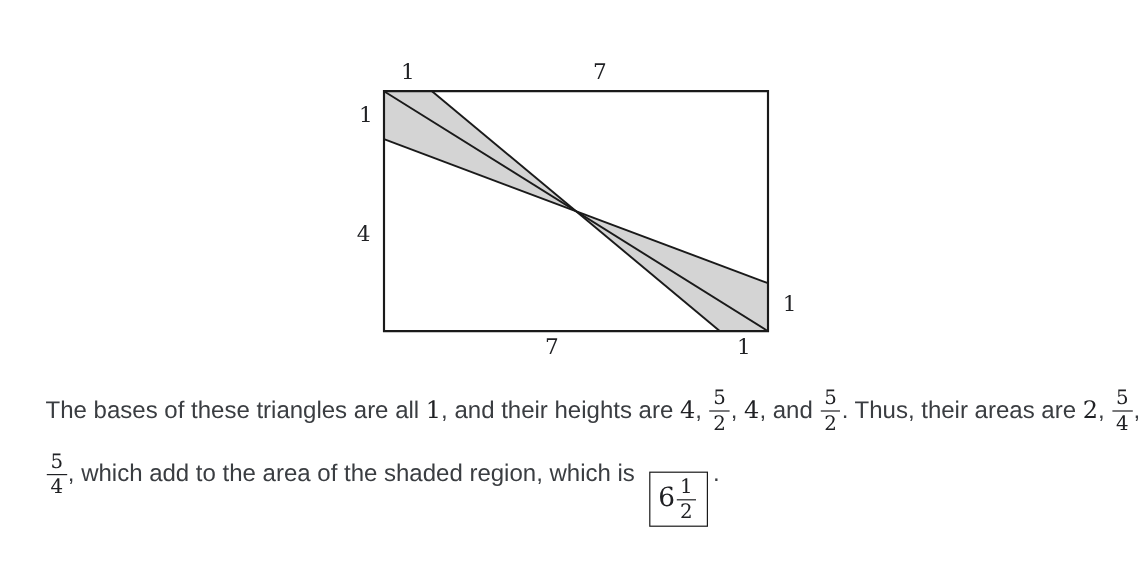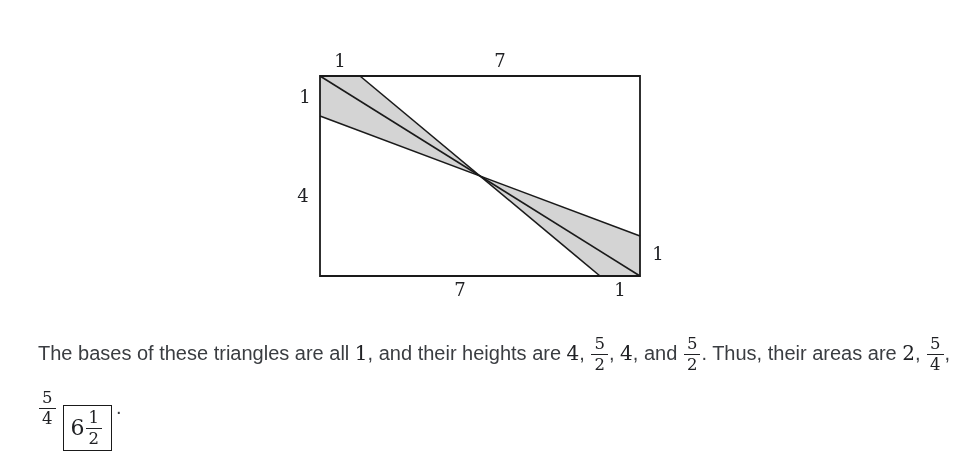--- a/index.html
+++ b/index.html
@@ -22,21 +22,21 @@
   }
   .lbl-top-1{left:8px;top:-27px;}
   .lbl-top-7{left:168px;top:-27px;}
   .lbl-left-1{left:-27px;top:9px;}
   .lbl-left-4{left:-29px;top:108px;}
   .lbl-bottom-7{left:128px;top:202px;}
   .lbl-bottom-1{left:288px;top:202px;}
   .lbl-right-1{left:326px;top:166px;}
 
   
-  .solution{position:absolute;left:38px;top:326px;width:912px;color:var(--text,#3a3d41);}
+  .solution{position:absolute;left:38px;top:314px;width:912px;color:var(--text,#3a3d41);}
   .tline{height:54px;line-height:54px;white-space:nowrap;font-size:20px;}
   .math{font-family:"DejaVu Serif",serif;font-size:20px;color:var(--math,#202124);}
   .frac{
     display:inline-block;vertical-align:-0.62em;text-align:center;line-height:1.08;
     font-family:"DejaVu Serif",serif;font-size:16.5px;color:var(--math,#202124);
     margin:0 1px;
   }
   .frac .num{display:block;border-bottom:1.3px solid var(--math,#202124);padding:0 3px 1px;}
   .frac .den{display:block;padding:1px 3px 0;}
   .answer-box{
@@ -65,21 +65,21 @@
     <span class="lbl lbl-top-7">7</span>
     <span class="lbl lbl-left-1">1</span>
     <span class="lbl lbl-left-4">4</span>
     <span class="lbl lbl-bottom-7">7</span>
     <span class="lbl lbl-bottom-1">1</span>
     <span class="lbl lbl-right-1">1</span>
   </div>
 
   <div class="solution">
     <div class="tline"><span>The bases of these triangles are all </span><span class="math">1</span><span>, and their heights are </span><span class="math">4</span><span>, </span><span class="frac"><span class="num">5</span><span class="den">2</span></span><span>, </span><span class="math">4</span><span>, and </span><span class="frac"><span class="num">5</span><span class="den">2</span></span><span>. Thus, their areas are </span><span class="math">2</span><span>, </span><span class="frac"><span class="num">5</span><span class="den">4</span></span><span>, </span></div>
-    <div class="tline"><span class="frac"><span class="num">5</span><span class="den">4</span></span><span class="answer-box">
+    <div class="tline"><span class="frac"><span class="num">5</span><span class="den">4</span></span><span>, which add to the area of the shaded region, which is </span><span class="answer-box">
           <span class="whole">6</span>
           <span class="frac">
             <span class="num">1</span>
             <span class="den">2</span>
           </span>
         </span><span>.</span></div>
   </div>
 
 </div>
 

